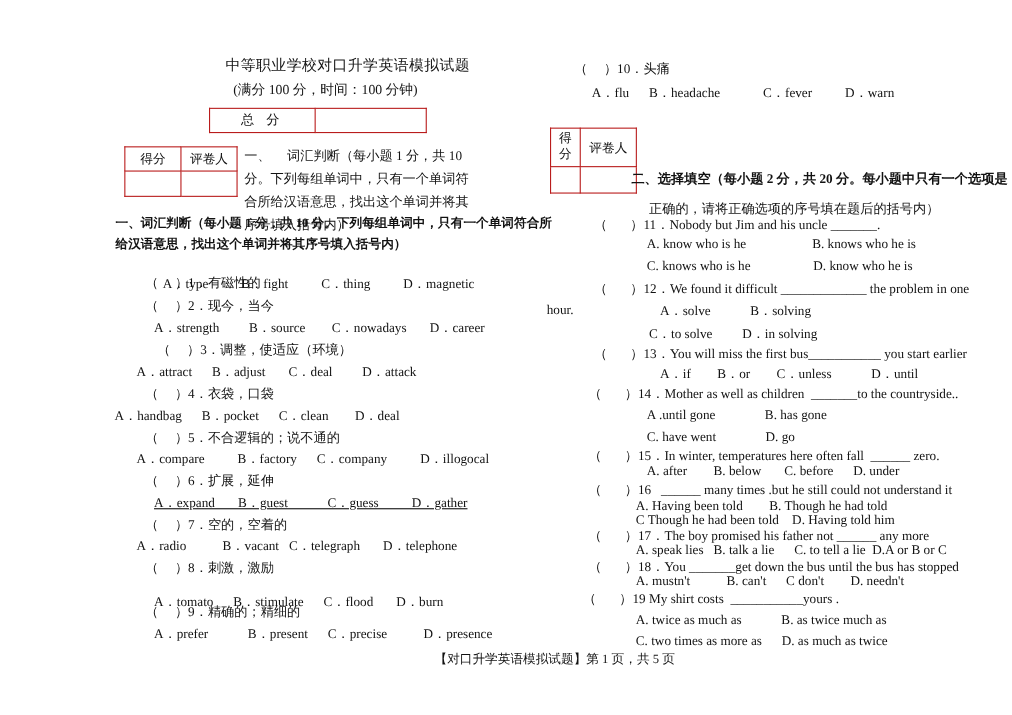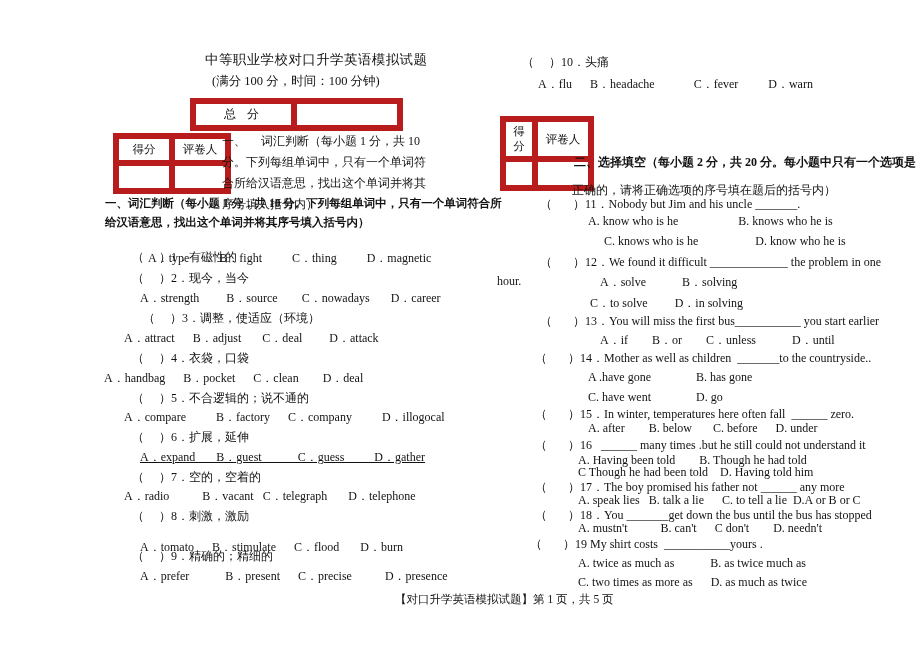--- a/index.html
+++ b/index.html
@@ -35,42 +35,42 @@
     white-space: nowrap;
   }
 
   
   table.box {
     border-collapse: collapse;
     font-size: 12px;
     table-layout: fixed;
   }
   table.box td {
-    border: 6px solid #b91c1c;
+    border: 1px solid #b91c1c;
     text-align: center;
     vertical-align: middle;
     padding: 0;
   }
 
   #total-score-table { left: 190px; top: 98px; }
   #total-score-table td.label { width: 95px; height: 21px; letter-spacing: 4px; }
   #total-score-table td.value { width: 100px; height: 21px; }
 
   #score-box-1 { left: 113px; top: 133px; }
   #score-box-1 td { width: 50px; height: 21px; font-size: 11.5px; }
   #score-box-1 td.blank { height: 22px; }
 
   #score-box-2 { left: 500px; top: 116px; }
   #score-box-2 td.c1 { width: 26px; height: 34px; font-size: 11.5px; line-height: 15px; }
   #score-box-2 td.c2 { width: 50px; height: 34px; font-size: 11.5px; }
   #score-box-2 td.blank { height: 23px; }
   .bold { font-weight: bold; }
 
   .sec-head-1 { left: 222px; top: 131px; width: 215px; font-size: 12px; line-height: 21px; white-space: pre-wrap; }
-  .sec2-extra { left: 572px; top: 182px; font-size: 12px; white-space: pre; font-family: Liberation Serif, serif; }
+  .sec2-extra { left: 590px; top: 182px; font-size: 12px; white-space: pre; font-family: Liberation Serif, serif; }
 
   .sec-repeat { left: 105px; top: 194px; width: 400px; font-size: 11.5px; line-height: 19px; white-space: pre-wrap; }
 
   .qline  { font-size: 12px; white-space: pre; }
   .oline  { font-size: 12px; white-space: pre; }
 
   .footer {
     left: 395px; top: 592px;
     font-size: 11.5px;
     white-space: nowrap;
@@ -155,32 +155,32 @@
   </tbody>
     </table>
 
   <div class="abs" style="left:562px; top:139px; font-size:12px; white-space:pre;">
     <span class="bold">二、选择填空（每小题 2 分，共 20 分。每小题中只有一个选项是</span>
   </div>
   <div class="abs sec2-extra">正确的，请将正确选项的序号填在题后的括号内）</div>
 
   <div class="abs qline" style="left:540px; top:196px;">（       ）11．Nobody but Jim and his uncle _______.</div>
   <div class="abs oline" style="left:588px; top:214px;">A. know who is he                    B. knows who he is</div>
-  <div class="abs oline" style="left:604px; top:234px;text-align:right;">C. knows who is he                   D. know who he is</div>
+  <div class="abs oline" style="left:588px; top:234px;text-align:right;">C. knows who is he                   D. know who he is</div>
 
   <div class="abs qline" style="left:540px; top:254px;">（       ）12．We found it difficult _____________ the problem in one</div>
   <div class="abs qline" style="left:497px; top:274px;">hour.</div>
   <div class="abs oline" style="left:600px; top:274px;">A．solve            B．solving</div>
   <div class="abs oline" style="left:590px; top:295px;">C．to solve         D．in solving</div>
 
   <div class="abs qline" style="left:540px; top:313px;">（       ）13．You will miss the first bus___________ you start earlier</div>
   <div class="abs oline" style="left:600px; top:332px;">A．if        B．or        C．unless            D．until</div>
 
   <div class="abs qline" style="left:535px; top:350px;">（       ）14．Mother as well as children  _______to the countryside..</div>
-  <div class="abs oline" style="left:588px; top:370px;">A .have gone               B. has gone</div>
+  <div class="abs oline" style="left:588px; top:370px;">A .until gone               B. has gone</div>
   <div class="abs oline" style="left:588px; top:390px;">C. have went               D. go</div>
 
   <div class="abs qline" style="left:535px; top:406px;">（       ）15．In winter, temperatures here often fall  ______ zero.</div>
   <div class="abs oline" style="left:588px; top:421px;">A. after        B. below       C. before      D. under</div>
 
   <div class="abs qline" style="left:535px; top:437px;">（       ）16   ______ many times .but he still could not understand it</div>
   <div class="abs oline" style="left:578px; top:453px;">A. Having been told        B. Though he had told</div>
   <div class="abs oline" style="left:578px; top:465px;">C Though he had been told    D. Having told him</div>
 
   <div class="abs qline" style="left:535px; top:479px;">（       ）17．The boy promised his father not ______ any more</div>

